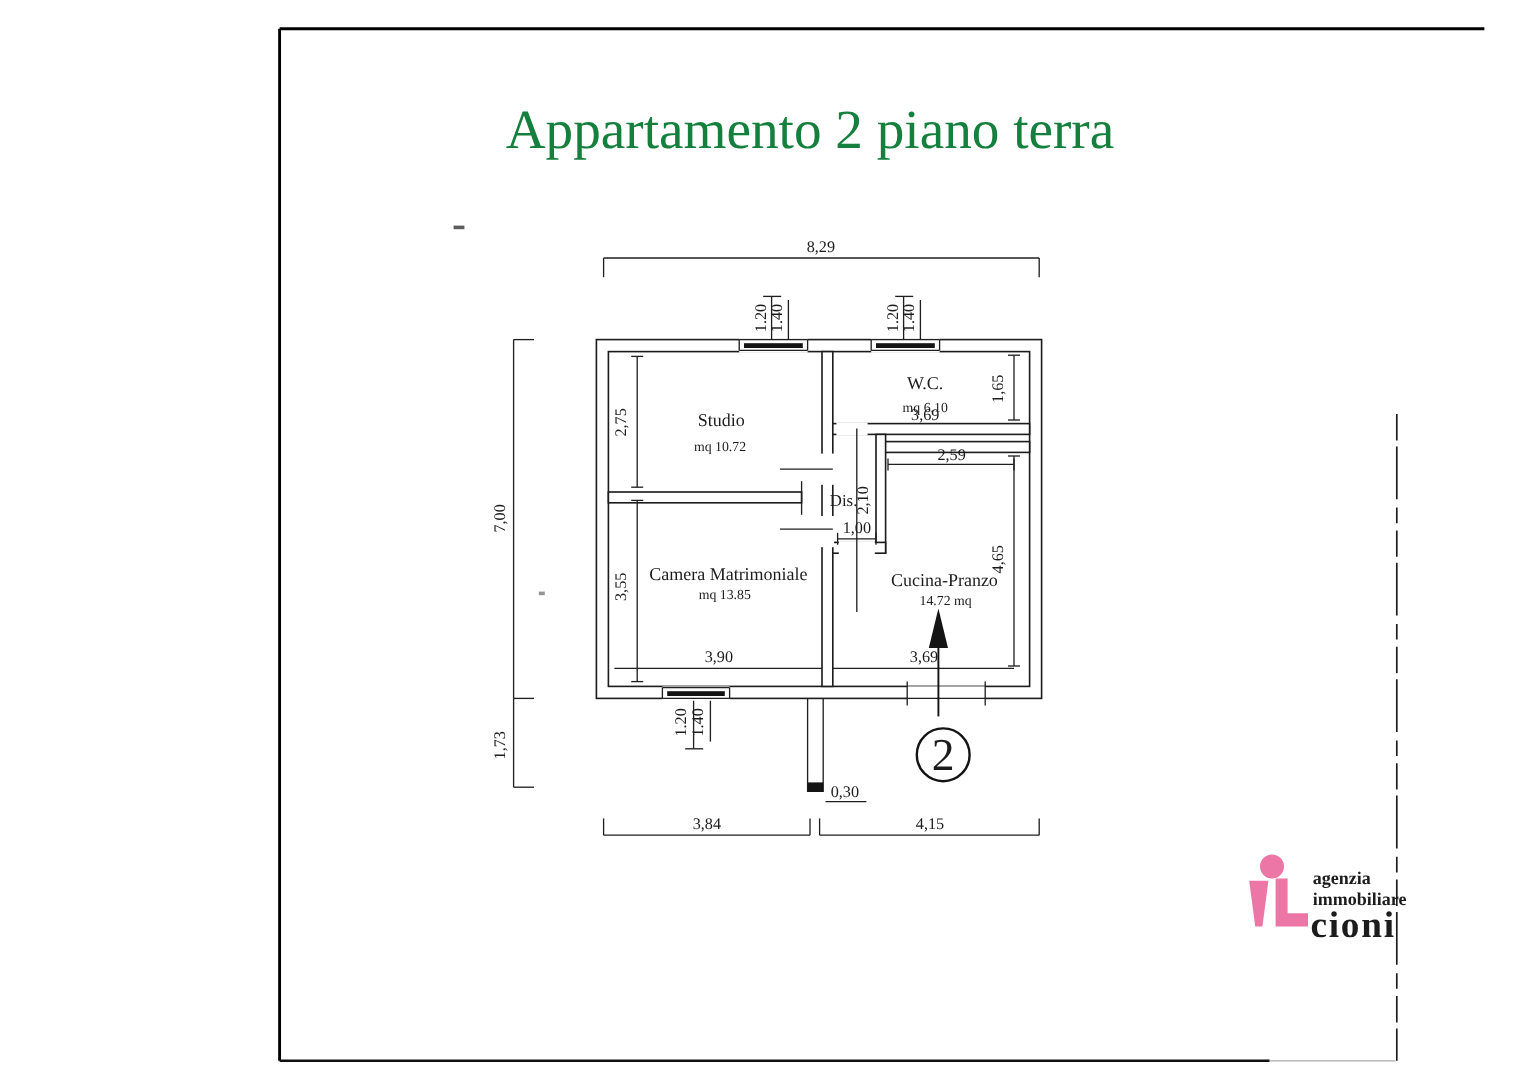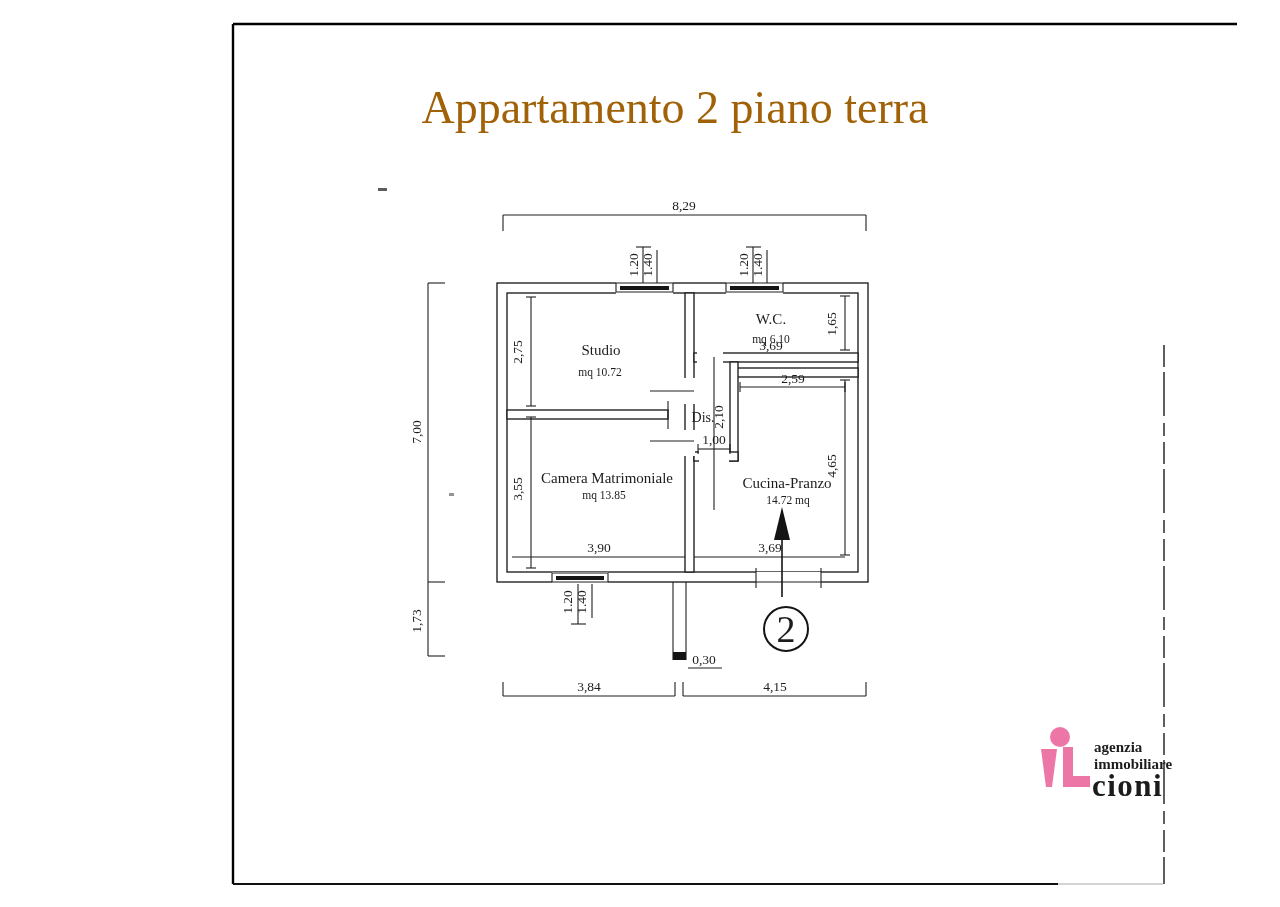--- a/index.html
+++ b/index.html
@@ -1,22 +1,22 @@
 <!DOCTYPE html>
 <html><head>
 <meta charset="utf-8">
 <style>
   html,body{margin:0;padding:0;}
   body{width:1280px;height:907px;background:#ffffff;position:relative;overflow:hidden;
        font-family:"Liberation Serif","DejaVu Serif",serif;}
   .page{position:absolute;inset:0;background:#fff;}
   .title{position:absolute;left:275px;top:84px;width:800px;text-align:center;
-         font-size:46px;color:#a16207;letter-spacing:0px;line-height:1.05;
+         font-size:46px;color:#15803d;letter-spacing:0px;line-height:1.05;
          font-family:"Liberation Serif","DejaVu Serif",serif;}
-  .logo{position:absolute;left:1036px;top:722px;width:160px;height:82px;}
+  .logo{position:absolute;left:1036px;top:707px;width:160px;height:82px;}
   svg text{font-family:"Liberation Serif","DejaVu Serif",serif;fill:#1c1c1c;}
   .ln{stroke:#1f1f1f;stroke-width:1.1;fill:none;}
   .wall{fill:#ffffff;stroke:#1c1c1c;stroke-width:1.35;}
   .erase{fill:#ffffff;stroke:none;}
   .thick{fill:#141414;stroke:none;}
   .dim{font-size:13.5px;}
   .room{font-size:15px;}
   .area{font-size:11.5px;}
   .unit{font-size:38px;}
   .border-strong{stroke:#000;stroke-width:2.4;fill:none;}

